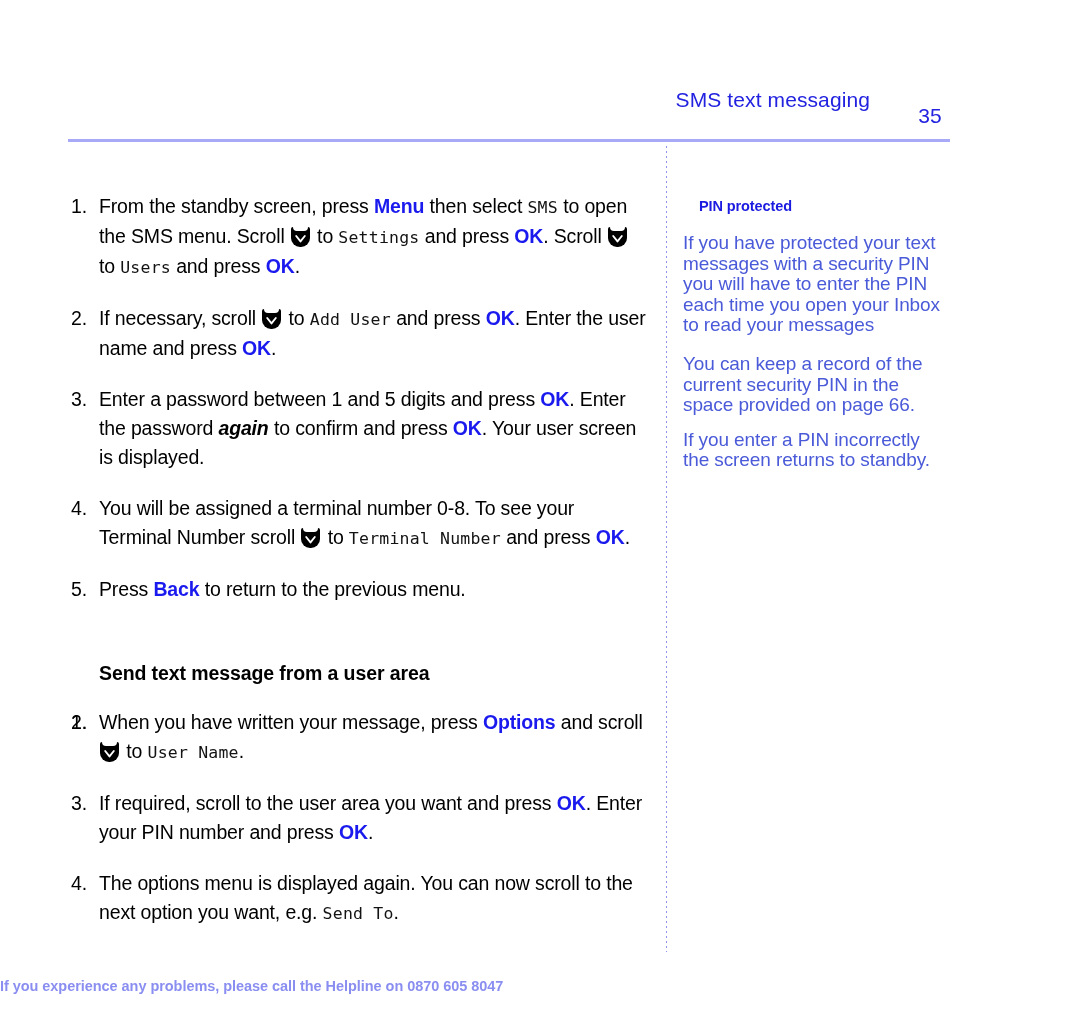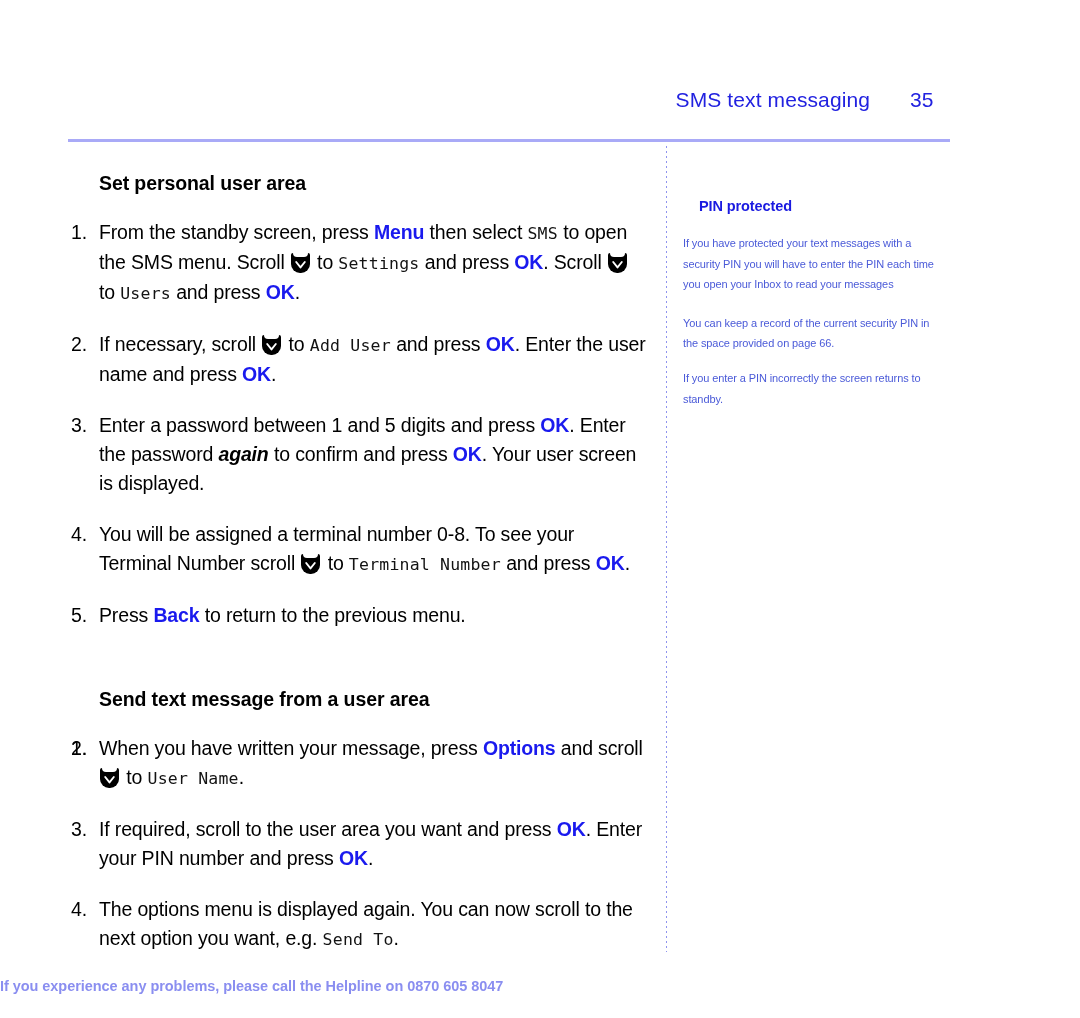--- a/index.html
+++ b/index.html
@@ -37,24 +37,24 @@
     right: 80px;
     top: 0;
     font-size: 21px;
     color: #2222e0;
     letter-spacing: 0.1px;
     white-space: nowrap;
   }
   .header-pageno {
     position: absolute;
     right: 0px;
-    top: 0;
+    top: 16px;
     font-size: 21px;
     color: #2222e0;
-    text-align: left;
+    text-align: center;
     width: 40px;
   }
   .header-rule {
     position: absolute;
     left: 68px;
     top: 139px;
     width: 882px;
     height: 3px;
     background: #a9aaf7;
   }
@@ -172,21 +172,21 @@
   .side-block { margin-bottom: 18px; }
   .side-head {
     font-size: 14.5px;
     font-weight: bold;
     color: #1a1ae0;
     line-height: 21px;
     margin: 16px;
     letter-spacing: -0.1px;
   }
   .side-para {
-    font-size: 11px;
+    font-size: 19px;
     color: #4a5ad8;
     line-height: 20.6px;
     margin: 0;
     letter-spacing: -0.1px;
   }
   .side-para + .side-para { margin-top: 14px; }
 
   
   .footer {
     position: absolute;
@@ -211,21 +211,20 @@
 
   <div class="header">
     <div class="header-title">SMS text messaging</div>
     <div class="header-pageno">35</div>
   </div>
   <div class="header-rule"></div>
 
   <div class="col-divider"></div>
 
   <div class="main-col" id="main-col">
-      <h2 class="section-head">Set personal user area</h2>
       <ol class="steps">
         <li><span class="num">1.</span><span><span>From the standby screen, press </span><span class="kw">Menu</span><span> then select </span><span class="lcd">SMS</span><span> to open the SMS menu. Scroll </span><span class="scroll-icon"><span class="body"></span><span class="top-notch"></span><svg width="19" height="20" viewBox="0 0 19 20">
                 <path d="M5.2 9.0 L9.5 14.4 L13.8 9.0" fill="none" stroke="#ffffff" stroke-width="1.9" stroke-linecap="round" stroke-linejoin="round"></path>
               </svg></span><span> to </span><span class="lcd">Settings</span><span> and press </span><span class="kw">OK</span><span>. Scroll </span><span class="scroll-icon"><span class="body"></span><span class="top-notch"></span><svg width="19" height="20" viewBox="0 0 19 20">
                 <path d="M5.2 9.0 L9.5 14.4 L13.8 9.0" fill="none" stroke="#ffffff" stroke-width="1.9" stroke-linecap="round" stroke-linejoin="round"></path>
               </svg></span><span> to </span><span class="lcd">Users</span><span> and press </span><span class="kw">OK</span><span>.</span></span></li>
         <li><span class="num">2.</span><span><span>If necessary, scroll </span><span class="scroll-icon"><span class="body"></span><span class="top-notch"></span><svg width="19" height="20" viewBox="0 0 19 20">
                 <path d="M5.2 9.0 L9.5 14.4 L13.8 9.0" fill="none" stroke="#ffffff" stroke-width="1.9" stroke-linecap="round" stroke-linejoin="round"></path>
               </svg></span><span> to </span><span class="lcd">Add User</span><span> and press </span><span class="kw">OK</span><span>. Enter the user name and press </span><span class="kw">OK</span><span>.</span></span></li>
         <li><span class="num">3.</span><span><span>Enter a password between 1 and 5 digits and press </span><span class="kw">OK</span><span>. Enter the password </span><span class="em-italic">again</span><span> to confirm and press </span><span class="kw">OK</span><span>. Your user screen is displayed.</span></span></li>

